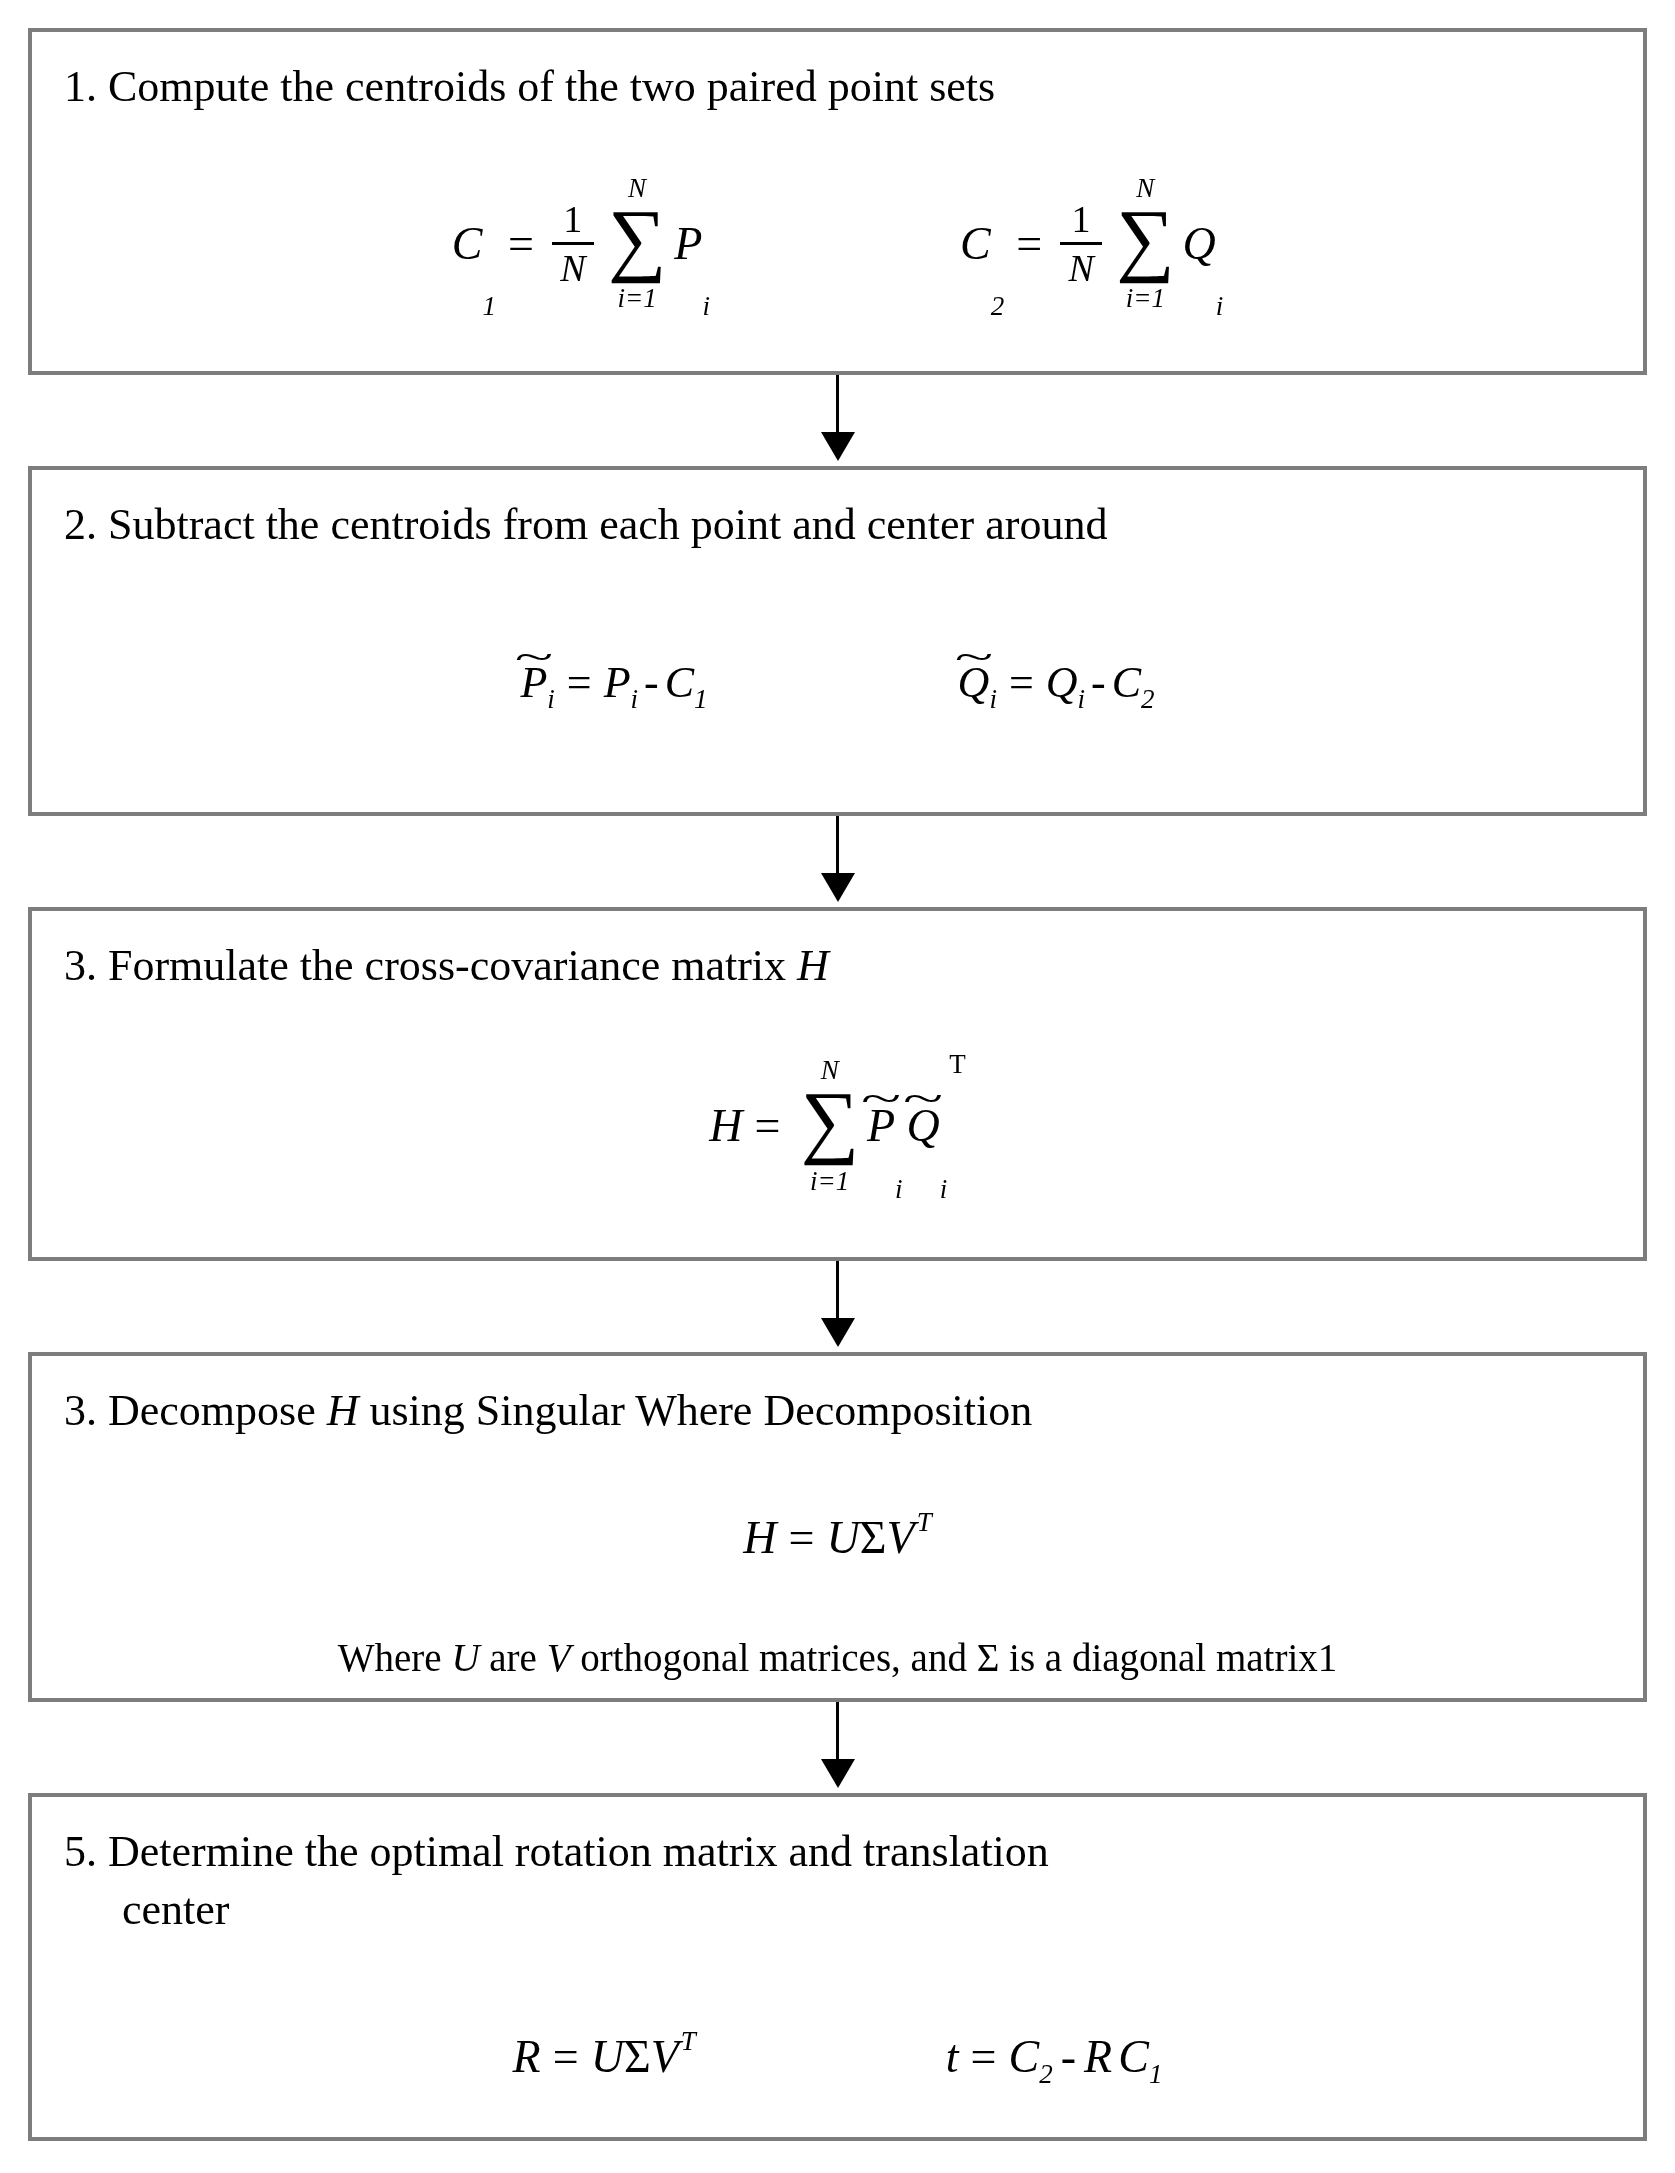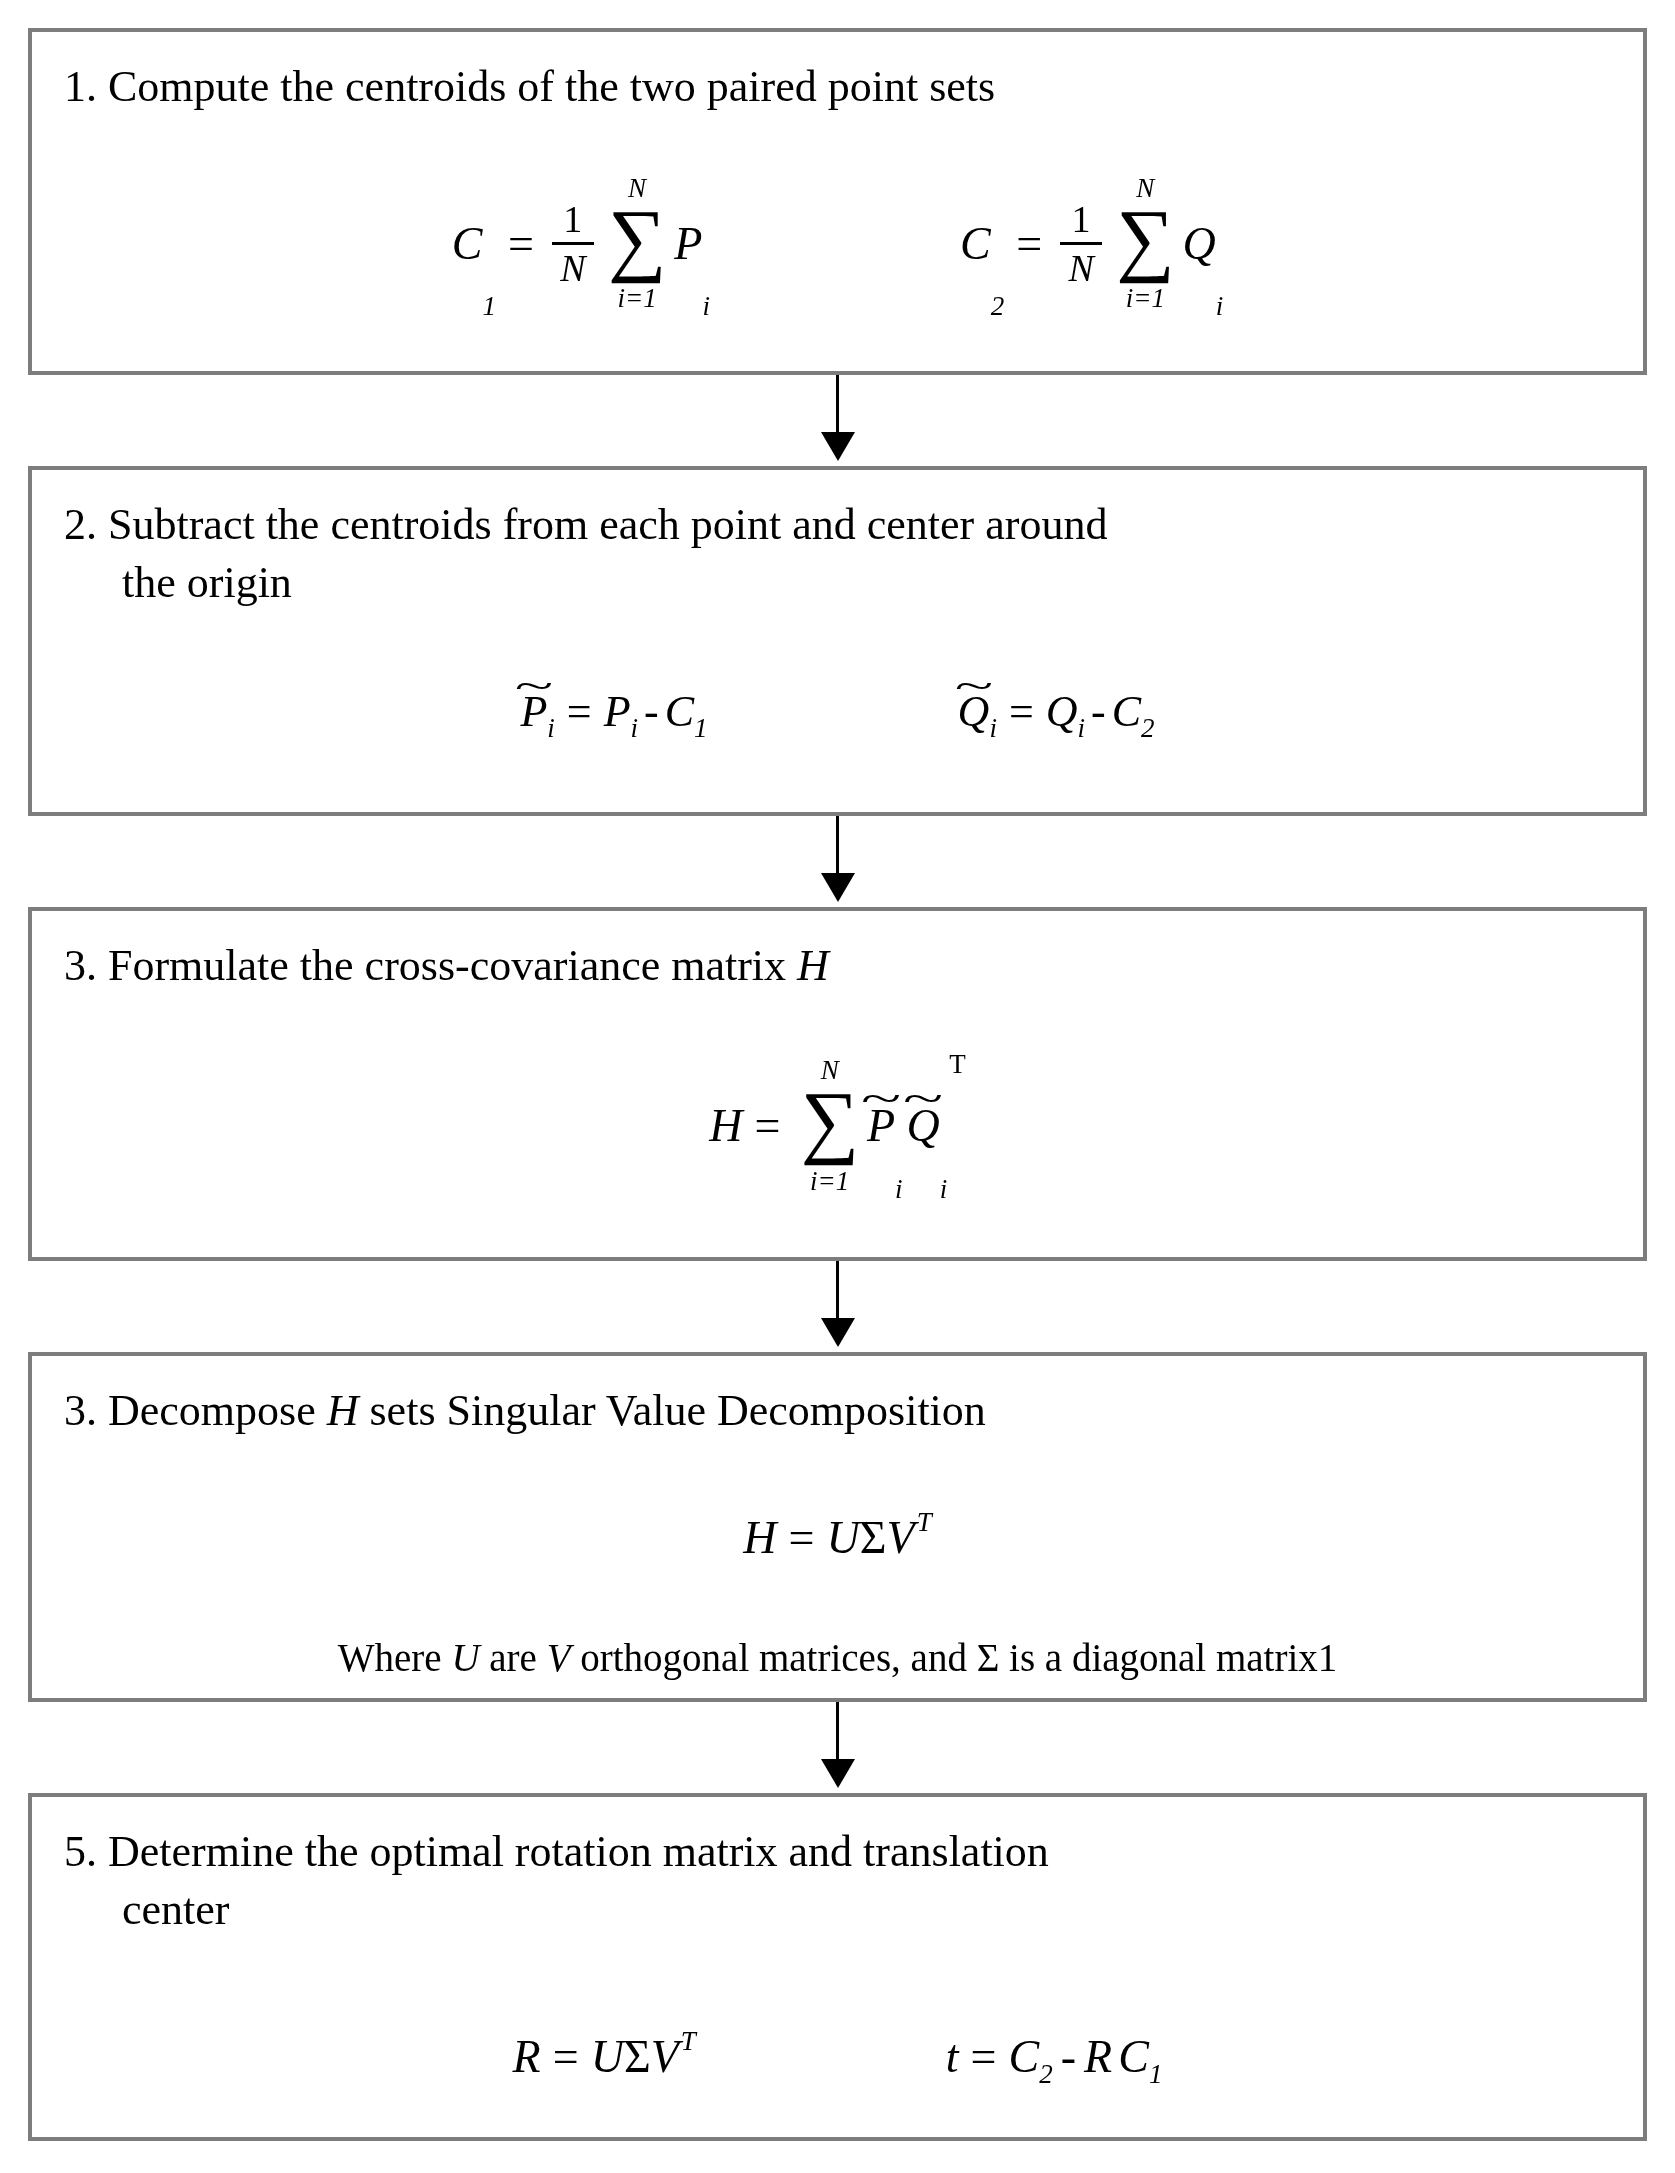--- a/index.html
+++ b/index.html
@@ -194,21 +194,20 @@
   </section>
 
   <div class="arrow">
     <div class="arrow-line"></div>
     <div class="arrow-head"></div>
   </div>
 
   <section class="box box-2">
     <div class="title">
       <div>2. Subtract the centroids from each point and center around</div>
-      <div class="title-line2">the origin</div>
     </div>
     <div class="formula-row" style="font-size:44px;">
       <span class="formula" style="font-size:44px;">
         <span class="tilded">
           <span class="tilde">~</span>
           <span>P</span>
         </span>
           <span class="sub">i</span>
         <span class="op">=</span>
         <span>P</span>
@@ -263,21 +262,21 @@
       </span>
     </div>
   </section>
 
   <div class="arrow">
     <div class="arrow-line"></div>
     <div class="arrow-head"></div>
   </div>
 
   <section class="box box-4">
-    <div class="title"><span>3. Decompose </span><span class="it">H</span><span> sets Singular Value Decomposition</span></div>
+    <div class="title"><span>3. Decompose </span><span class="it">H</span><span> using Singular Where Decomposition</span></div>
     <div class="b4-center">
       <span class="formula">
         <span>H</span>
         <span class="op">=</span>
         <span>U</span>
           <span style="font-style:normal;">Σ</span>
           <span>V</span>
           <span class="sup">T</span>
       </span>
     </div>

